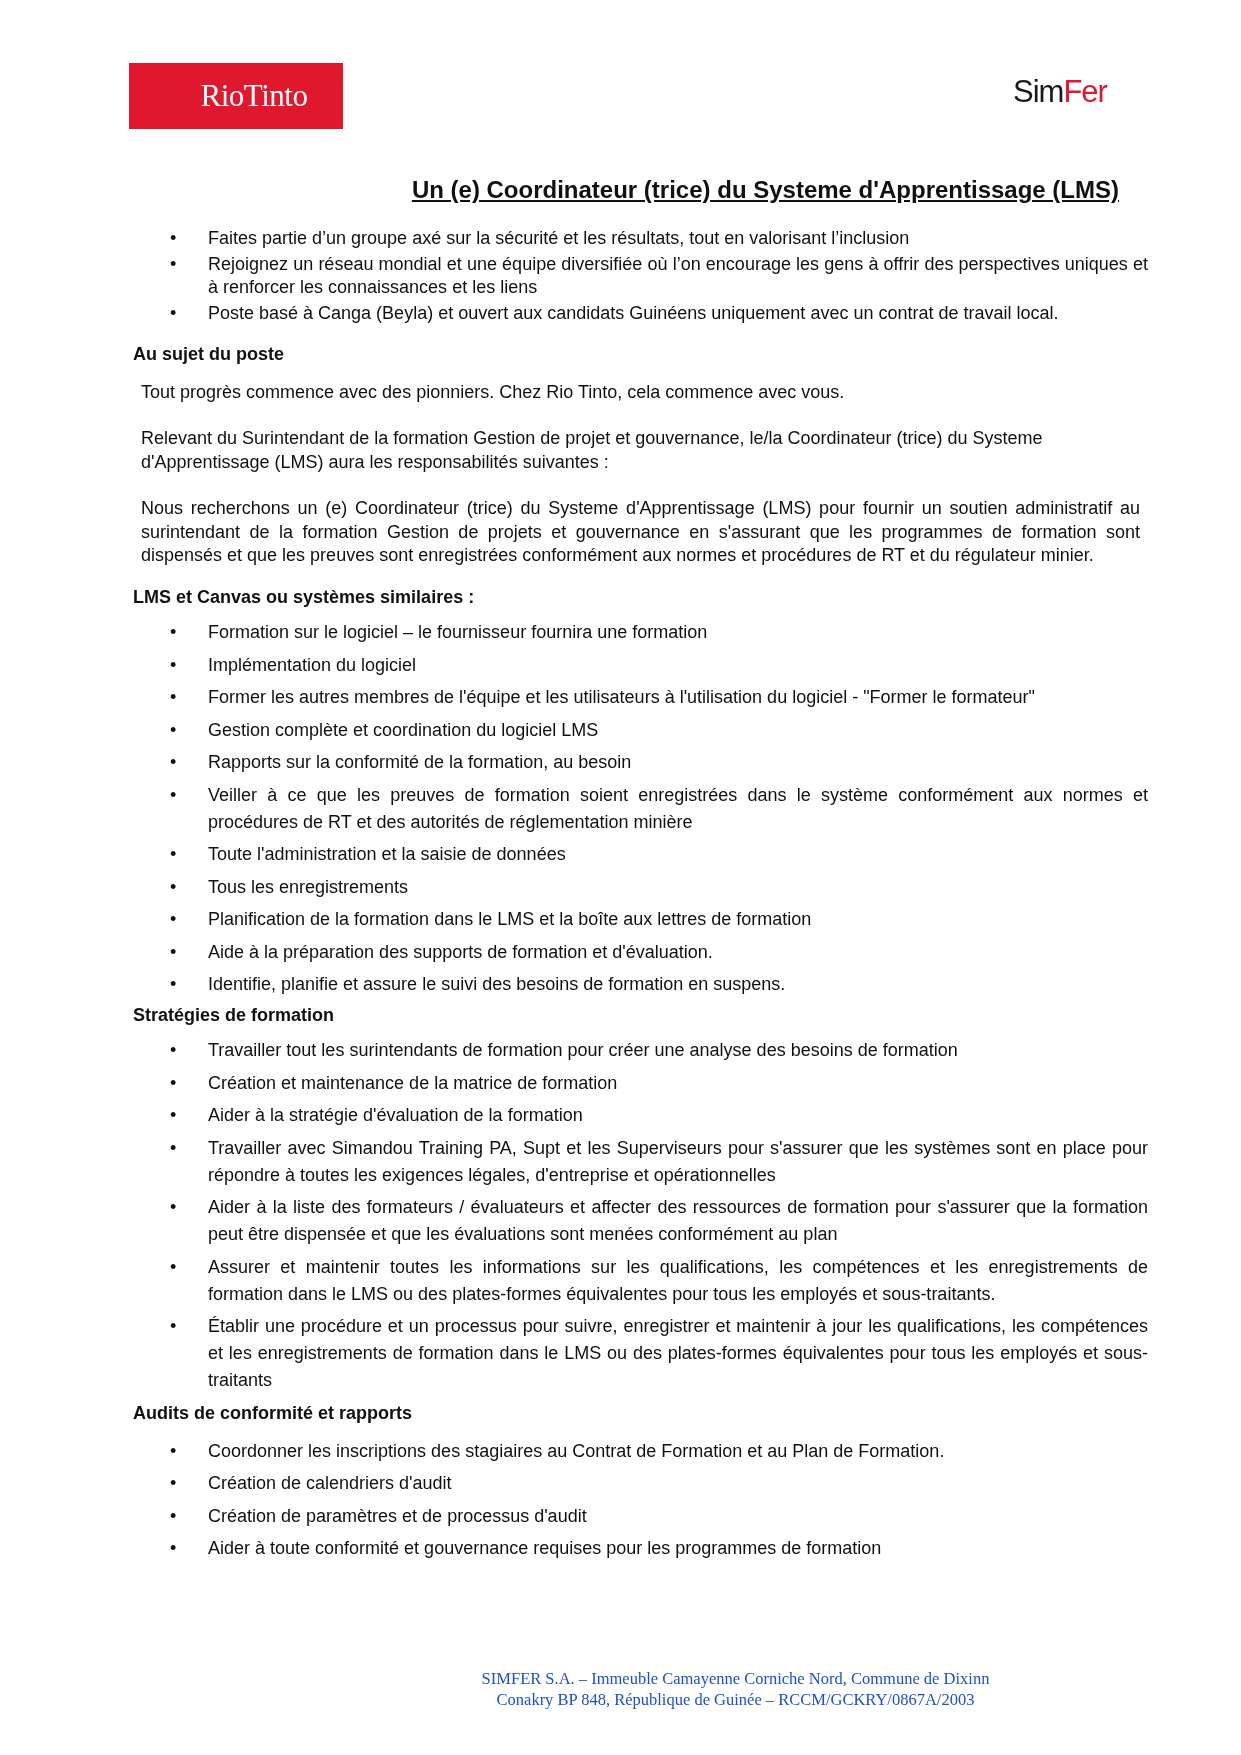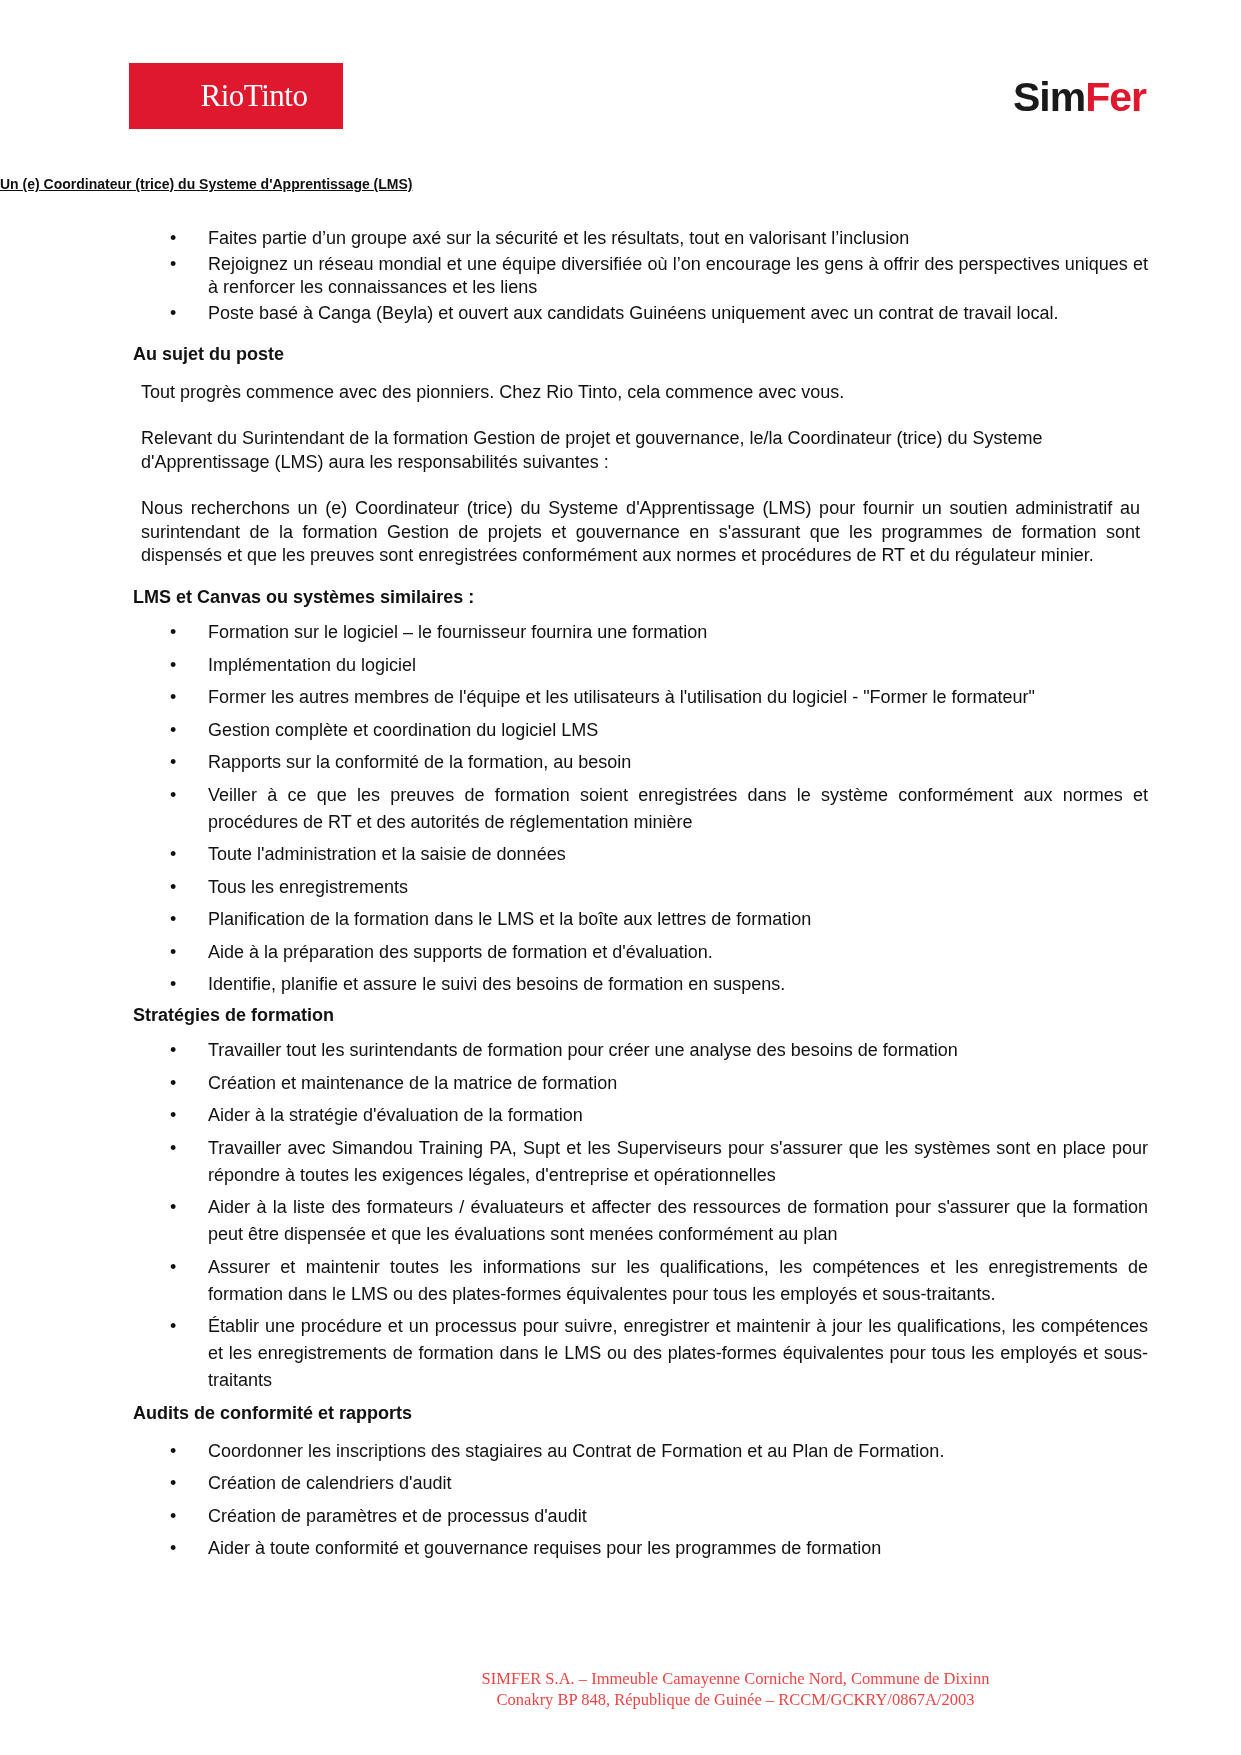--- a/index.html
+++ b/index.html
@@ -2,24 +2,24 @@
 <html><head>
 <meta charset="utf-8">
 <style>
   html, body { margin:0; padding:0; background:#ffffff; }
   body { width:1241px; height:1755px; position:relative; overflow:hidden;
          font-family:"Liberation Sans", sans-serif; color:#111; }
   .logo-rt { position:absolute; left:129px; top:63px; width:178px; height:66px;
              background:#e0182d; color:#fff; display:flex; align-items:center; justify-content:center;
              font-family:"Liberation Serif", serif; font-size:31px; letter-spacing:-0.5px;padding-left:36px; }
   .logo-sf { position:absolute; left:1013px; top:74px; font-family:"Liberation Sans", sans-serif;
-             font-weight:bold; font-size:41px; letter-spacing:-1px; color:#1a1a1a; }
+             font-weight:normal; font-size:31px; letter-spacing:-1px; color:#1a1a1a; }
   .logo-sf .fer { color:#e0182d; }
-  .title { position:absolute; left:0; width:1119px; top:176px; text-align:left;
-           font-weight:bold; font-size:14px; text-decoration:underline; }
+  .title { position:absolute; left:0; width:1119px; top:176px; text-align:right;
+           font-weight:bold; font-size:24px; text-decoration:underline; }
   .content { position:absolute; left:133px; top:227px; width:1015px; font-size:18px; line-height:23.5px; }
   ul { list-style:none; margin:0; padding:0; }
   li { position:relative; padding-left:75px; text-align:justify; }
   li .bullet { position:absolute; left:37px; top:0; }
   ul.intro li { margin-bottom:2px; }
   ul.resp li { margin-bottom:5.5px; line-height:27px; }
   ul.resp li .bullet { line-height:27px; }
   h3 { font-size:18px; font-weight:bold; margin:0; }
   p { margin:8px; text-align:justify; }
 </style>
@@ -75,16 +75,16 @@
 
   <h3 style="margin-top:8px;">Audits de conformité et rapports</h3>
   <ul class="resp" style="margin-top:12px;">
     <li><span class="bullet">•</span><span>Coordonner les inscriptions des stagiaires au Contrat de Formation et au Plan de Formation.</span></li>
     <li><span class="bullet">•</span><span>Création de calendriers d'audit</span></li>
     <li><span class="bullet">•</span><span>Création de paramètres et de processus d'audit</span></li>
     <li><span class="bullet">•</span><span>Aider à toute conformité et gouvernance requises pour les programmes de formation</span></li>
   </ul>
 </div>
 
-<div style="position:absolute; left:0; width:1241px; top:1668px; text-align:center; font-family:'Liberation Serif', serif; font-size:16.5px; line-height:21px; color:#ef4444; padding-left:230px; box-sizing:border-box;">
+<div style="position:absolute; left:0; width:1241px; top:1668px; text-align:center; font-family:'Liberation Serif', serif; font-size:16.5px; line-height:21px; color:#1d4ed8; padding-left:230px; box-sizing:border-box;">
   <div>SIMFER S.A. – Immeuble Camayenne Corniche Nord, Commune de Dixinn</div>
   <div>Conakry BP 848, République de Guinée – RCCM/GCKRY/0867A/2003</div>
 </div>
 
 </body></html>

